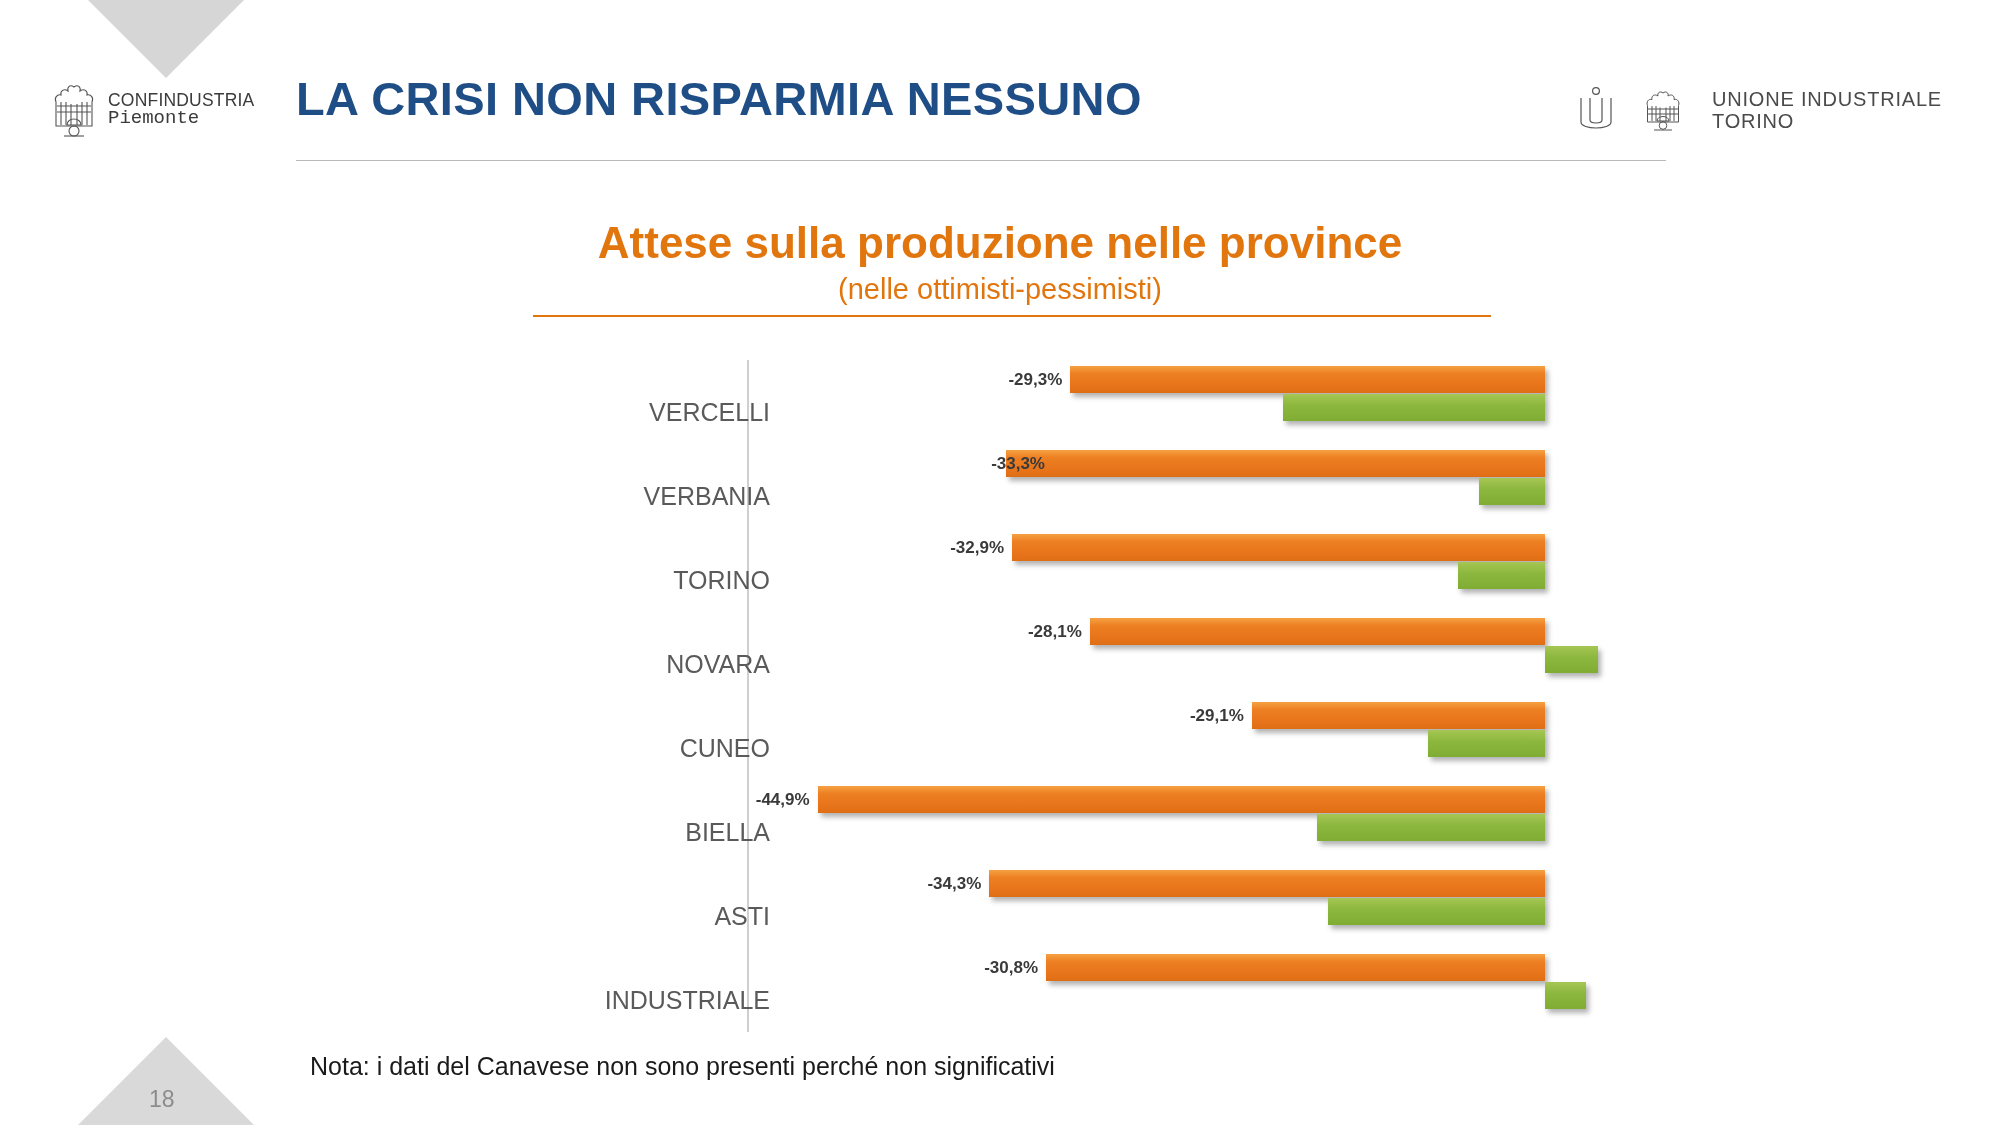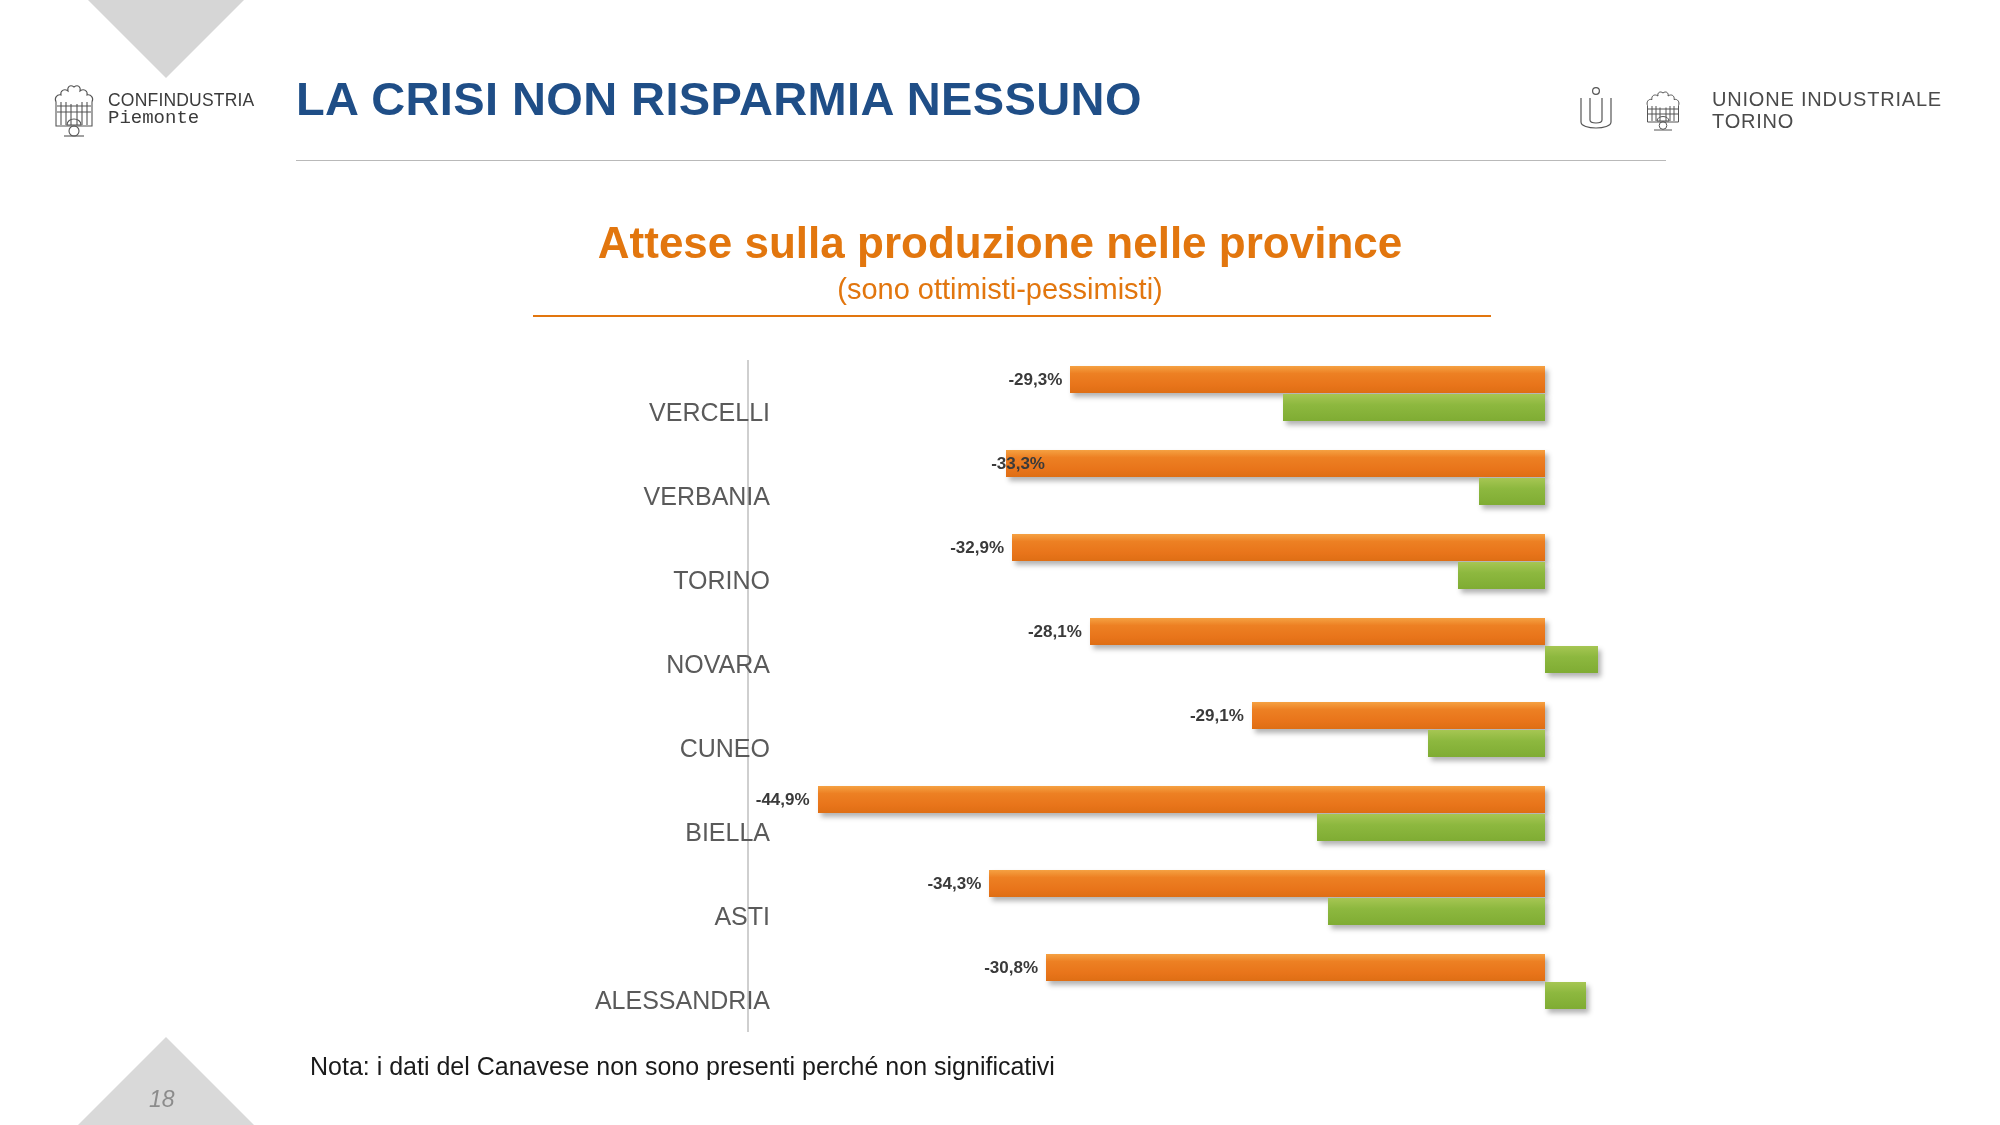--- a/index.html
+++ b/index.html
@@ -36,21 +36,20 @@
     border-right: 88px solid transparent;
     border-bottom: 88px solid #d9d9d9;
   }
   .page-number {
     position: absolute;
     left: 149px;
     bottom: 12px;
     font-size: 23px;
     color: #8c8c8c;
     font-family: "Liberation Sans", sans-serif;
-    font-style: italic;
   }
 
   
   .header-title {
     position: absolute;
     left: 296px;
     top: 98px;
     transform: translateY(-50%);
     font-size: 47px;
     font-weight: bold;
@@ -314,21 +313,21 @@
   </span>
   <span class="words">
     <span class="r1">UNIONE INDUSTRIALE</span>
     <span class="r2">TORINO</span>
   </span>
 </div>
 
 <div class="chart-title">
   <span class="chart-title-inner">Attese sulla produzione nelle province</span>
 </div>
-<div class="chart-subtitle">(sono ottimisti-pessimisti)</div>
+<div class="chart-subtitle">(nelle ottimisti-pessimisti)</div>
 <div class="title-rule"></div>
 
 <div class="chart">
   <div class="axis-line"></div>
   <div class="zero-line"></div>
   <div id="rows">
       <div class="row" style="top: 0px;">
         <div class="cat-label">VERCELLI</div>
         <div class="bar orange" style="left: 1070.34px; width: 474.66px;"></div>
         <div class="dlabel" style="left: 974.34px; width: 88px; text-align: right;">-29,3%</div>
@@ -364,21 +363,21 @@
         <div class="dlabel" style="left: 721.62px; width: 88px; text-align: right;">-44,9%</div>
         <div class="bar green" style="left: 1316.58px; width: 228.42px;"></div>
       </div>
       <div class="row" style="top: 504px;">
         <div class="cat-label">ASTI</div>
         <div class="bar orange" style="left: 989.34px; width: 555.66px;"></div>
         <div class="dlabel" style="left: 893.34px; width: 88px; text-align: right;">-34,3%</div>
         <div class="bar green" style="left: 1327.92px; width: 217.08px;"></div>
       </div>
       <div class="row" style="top: 588px;">
-        <div class="cat-label">ALESSANDRIA</div>
+        <div class="cat-label">INDUSTRIALE</div>
         <div class="bar orange" style="left: 1046.04px; width: 498.96px;"></div>
         <div class="dlabel" style="left: 950.04px; width: 88px; text-align: right;">-30,8%</div>
         <div class="bar green" style="left: 1545px; width: 40.5px;"></div>
       </div>
     </div>
 
 </div>
 
 <div class="note">Nota: i dati del Canavese non sono presenti perché non significativi</div>
 

